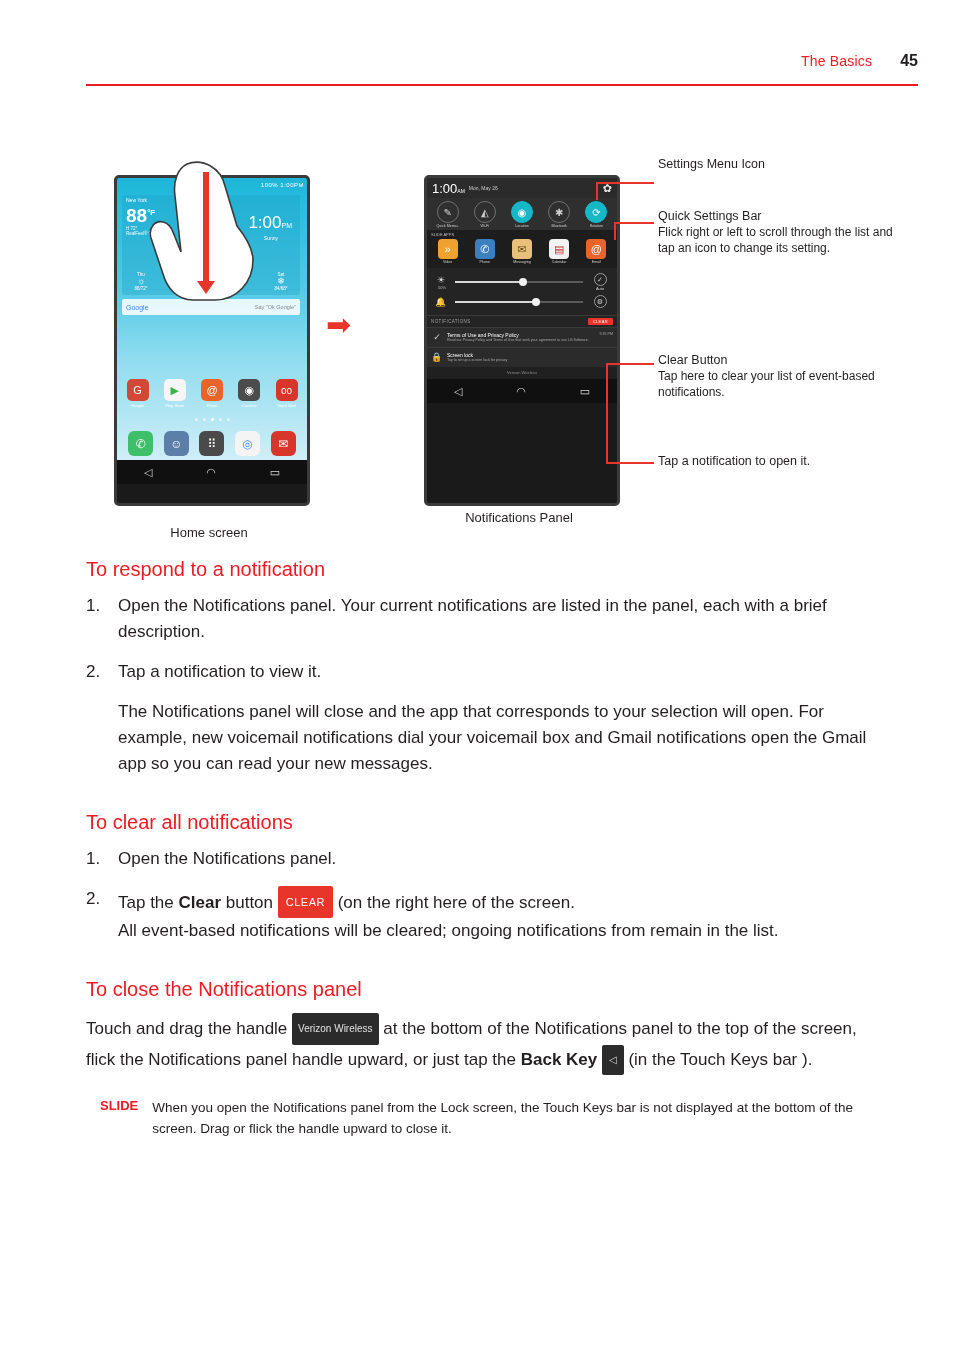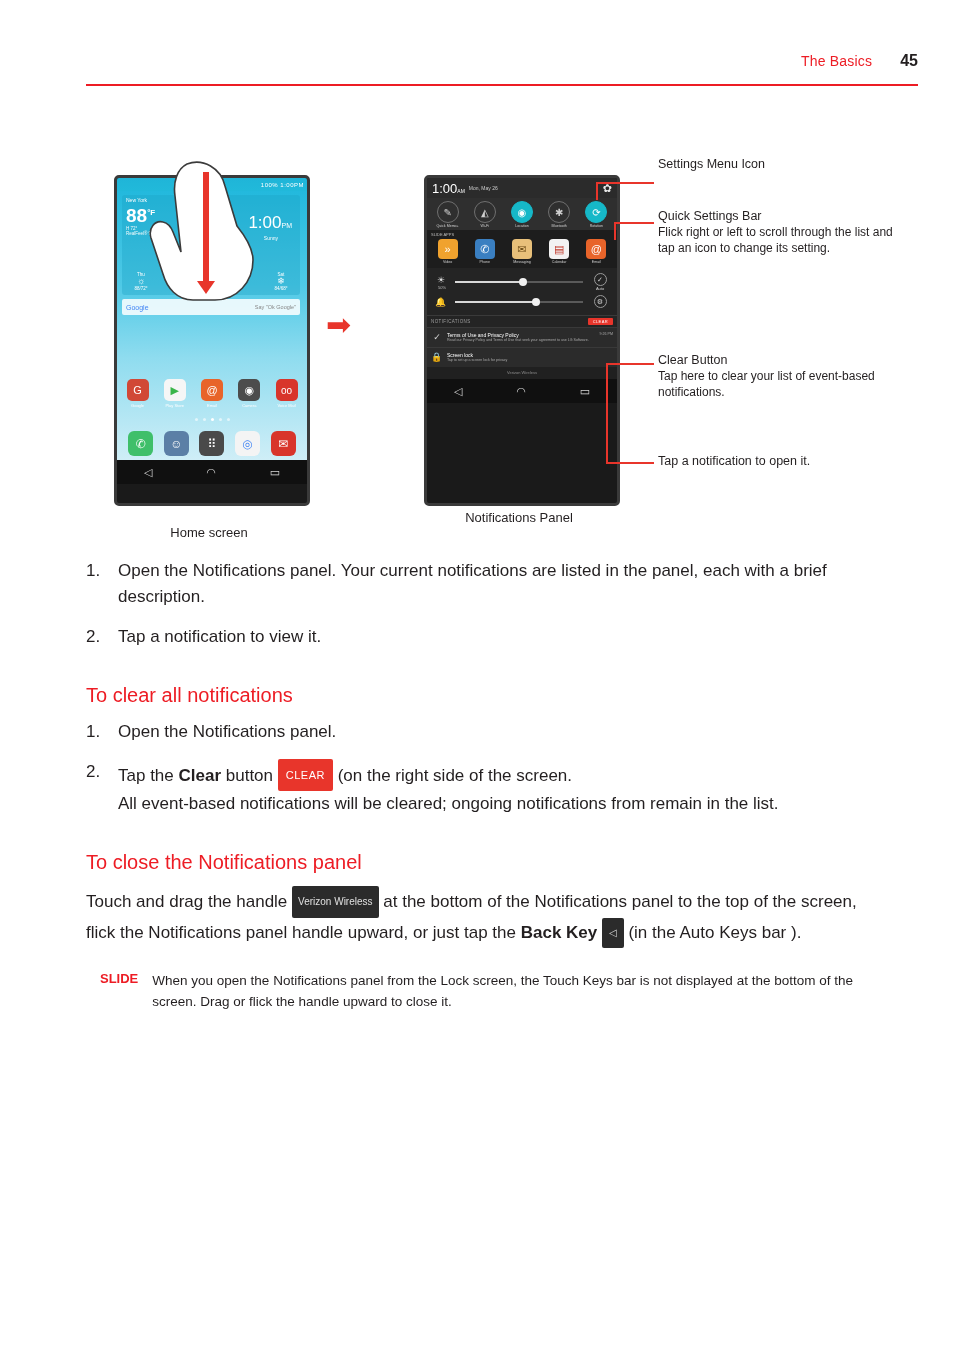--- a/index.html
+++ b/index.html
@@ -614,47 +614,49 @@
     <div class="callout" style="left:572px; top:303px; width:270px;">
       <div class="ttl">Tap a notification to open it.</div>
     </div>
 
     <div class="caption" style="left:28px; top:360px; width:190px;margin-top:15px;">Home screen</div>
     <div class="caption" style="left:338px; top:360px; width:190px;">Notifications Panel</div>
   </div>
 
   <div class="content">
 
+    <h2 class="sec">To respond to a notification</h2>
     <ol class="steps">
       <li>
         <span class="num">1.</span>
         <span>Open the Notifications panel. Your current notifications are listed in the panel, each with a brief description.</span>
       </li>
       <li>
         <span class="num">2.</span>
         <span>Tap a notification to view it.</span>
       </li>
     </ol>
+    <p class="para indent">The Notifications panel will close and the app that corresponds to your selection will open. For example, new voicemail notifications dial your voicemail box and Gmail notifications open the Gmail app so you can read your new messages.</p>
 
     <h2 class="sec gap">To clear all notifications</h2>
     <ol class="steps">
       <li>
         <span class="num">1.</span>
         <span>Open the Notifications panel.</span>
       </li>
       <li>
         <span class="num">2.</span>
-        <span>Tap the </span><span class="bold">Clear</span><span> button </span><span class="inline-clear">CLEAR</span><span> (on the right side of the screen.</span><br>
+        <span>Tap the </span><span class="bold">Clear</span><span> button </span><span class="inline-clear">CLEAR</span><span> (on the right here of the screen.</span><br>
         <span>All event-based notifications will be cleared; ongoing notifications from remain in the list.</span>
       </li>
     </ol>
 
     <h2 class="sec gap">To close the Notifications panel</h2>
     <p class="para">
-      <span>Touch and drag the handle </span><span class="inline-handle">Verizon Wireless</span><span> at the bottom of the Notifications panel to the top of the screen, flick the Notifications panel handle upward, or just tap the </span><span class="bold">Back Key</span> <span class="inline-back">◁</span><span> (in the Auto Keys bar ).</span><br>
+      <span>Touch and drag the handle </span><span class="inline-handle">Verizon Wireless</span><span> at the bottom of the Notifications panel to the top of the screen, flick the Notifications panel handle upward, or just tap the </span><span class="bold">Back Key</span> <span class="inline-back">◁</span><span> (in the Touch Keys bar ).</span><br>
     </p>
 
     <div class="note">
       <div class="lbl">SLIDE</div>
       <div class="txt">When you open the Notifications panel from the Lock screen, the Touch Keys bar is not displayed at the bottom of the screen. Drag or flick the handle upward to close it.</div>
     </div>
   </div>
 </div>
 
 </body></html>

